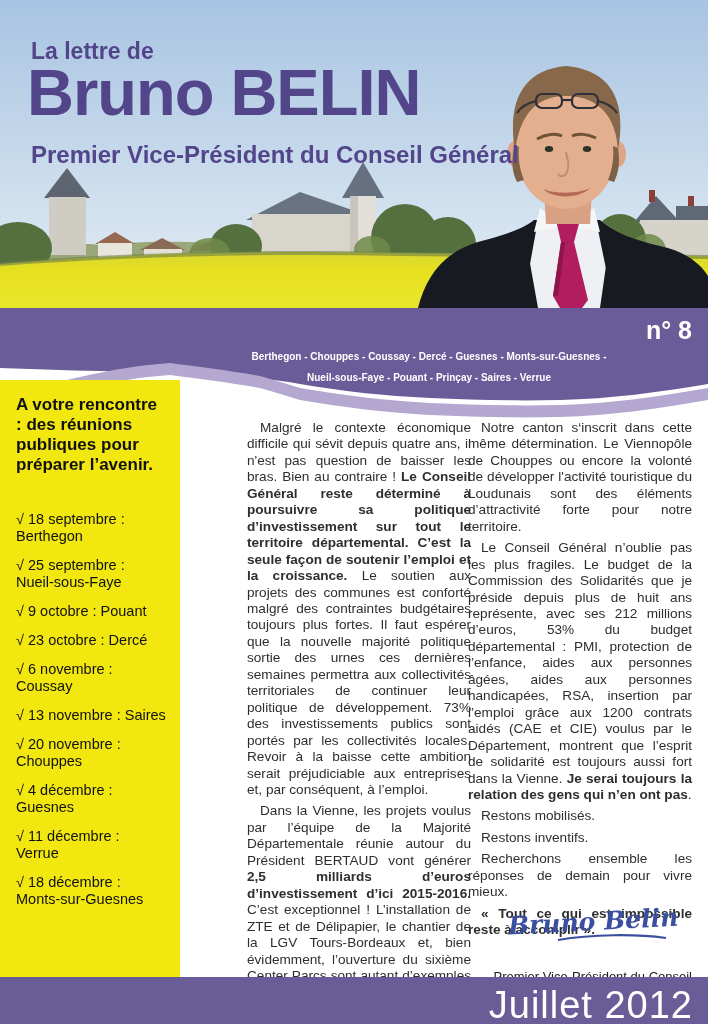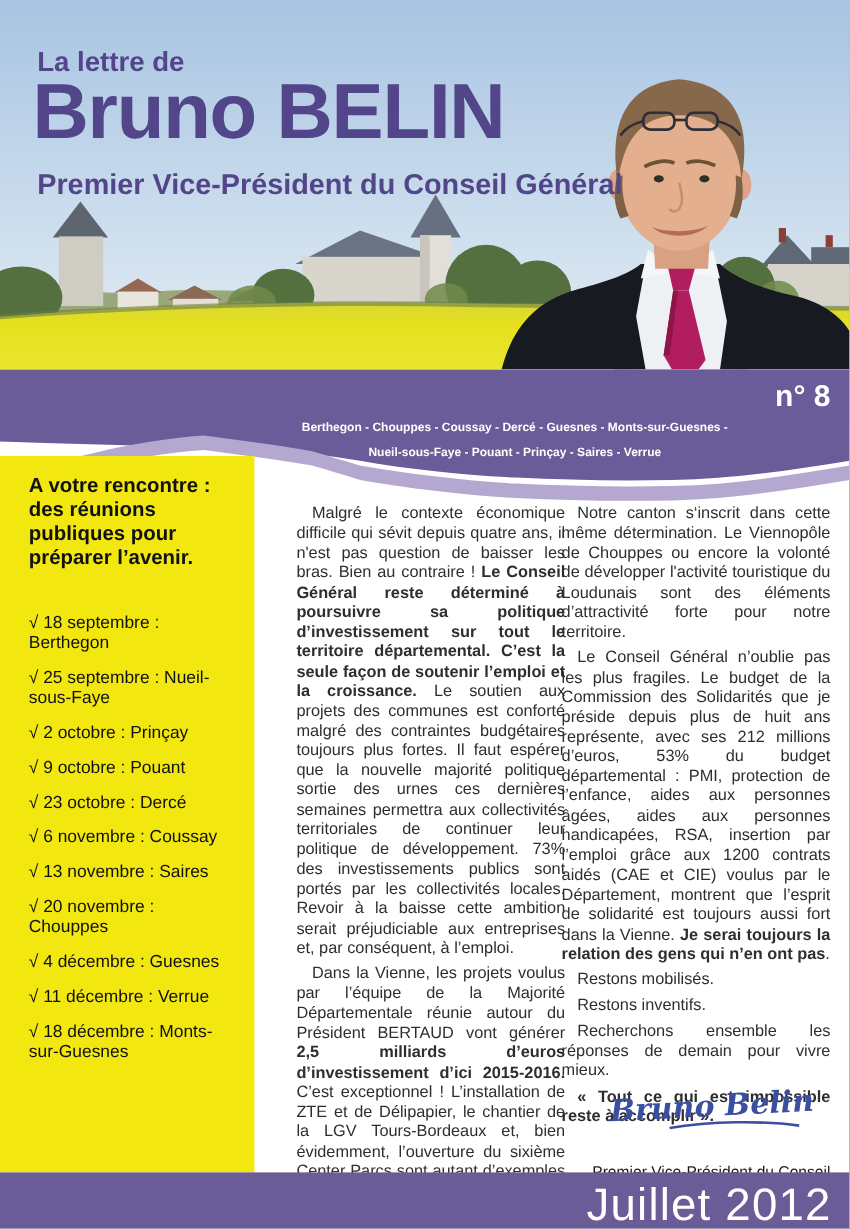--- a/index.html
+++ b/index.html
@@ -17,22 +17,22 @@
 
   
   .banner{position:absolute;top:308px;left:0;width:708px;height:47px;background:#6a5c99;z-index:1;}
   .banner-title{position:absolute;top:8px;left:18px;font-size:25px;font-weight:bold;color:#ffffff;white-space:nowrap;margin-top:43px;}
   .banner-issue{position:absolute;top:8px;right:16px;font-size:25px;font-weight:bold;color:#ffffff;white-space:nowrap;}
   .wave{position:absolute;top:355px;left:0;width:708px;height:65px;z-index:2;}
   .communes{position:absolute;top:347px;left:150px;width:558px;z-index:3;text-align:center;
             color:#ffffff;font-size:10px;font-weight:bold;line-height:20.5px;}
 
   
-  .sidebar{position:absolute;top:380px;left:0;width:212px;height:597px;background:#f2e70f;z-index:4;
-           box-sizing:border-box;padding:15px 14px 0 24px;color:#111111;}
+  .sidebar{position:absolute;top:380px;left:0;width:180px;height:597px;background:#f2e70f;z-index:4;
+           box-sizing:border-box;padding:15px 14px 0 16px;color:#111111;}
   .sb-title{font-size:17px;font-weight:bold;line-height:20px;margin:0;}
   .sb-intro{margin:15px 0 0 0;font-size:14px;line-height:15.8px;text-align:justify;}
   .sb-list{list-style:none;margin:36px 0 0 0;padding:0;}
   .sb-list li{font-size:14.5px;line-height:17px;margin:0 0 12px 0;}
 
   
   .col{position:absolute;top:420px;width:224px;color:#2e2e2e;font-size:13.6px;line-height:16.45px;
        text-align:justify;z-index:1;}
   .col-1{left:228px;margin-left:19px;}
   .col-2{left:468px;}
@@ -184,21 +184,20 @@
   <div class="communes">
     <div>Berthegon - Chouppes - Coussay - Dercé - Guesnes - Monts-sur-Guesnes -</div>
     <div>Nueil-sous-Faye - Pouant - Prinçay - Saires - Verrue</div>
   </div>
 
   <aside class="sidebar">
     <h3 class="sb-title">A votre rencontre : des réunions publiques pour préparer l’avenir.</h3>
     <ul class="sb-list">
         <li>√ 18 septembre : Berthegon</li>
         <li>√ 25 septembre : Nueil-sous-Faye</li>
-        <li>√ 2 octobre : Prinçay</li>
         <li>√ 9 octobre : Pouant</li>
         <li>√ 23 octobre : Dercé</li>
         <li>√ 6 novembre : Coussay</li>
         <li>√ 13 novembre : Saires</li>
         <li>√ 20 novembre : Chouppes</li>
         <li>√ 4 décembre : Guesnes</li>
         <li>√ 11 décembre : Verrue</li>
         <li>√ 18 décembre : Monts-sur-Guesnes</li>
       </ul>
   </aside>

